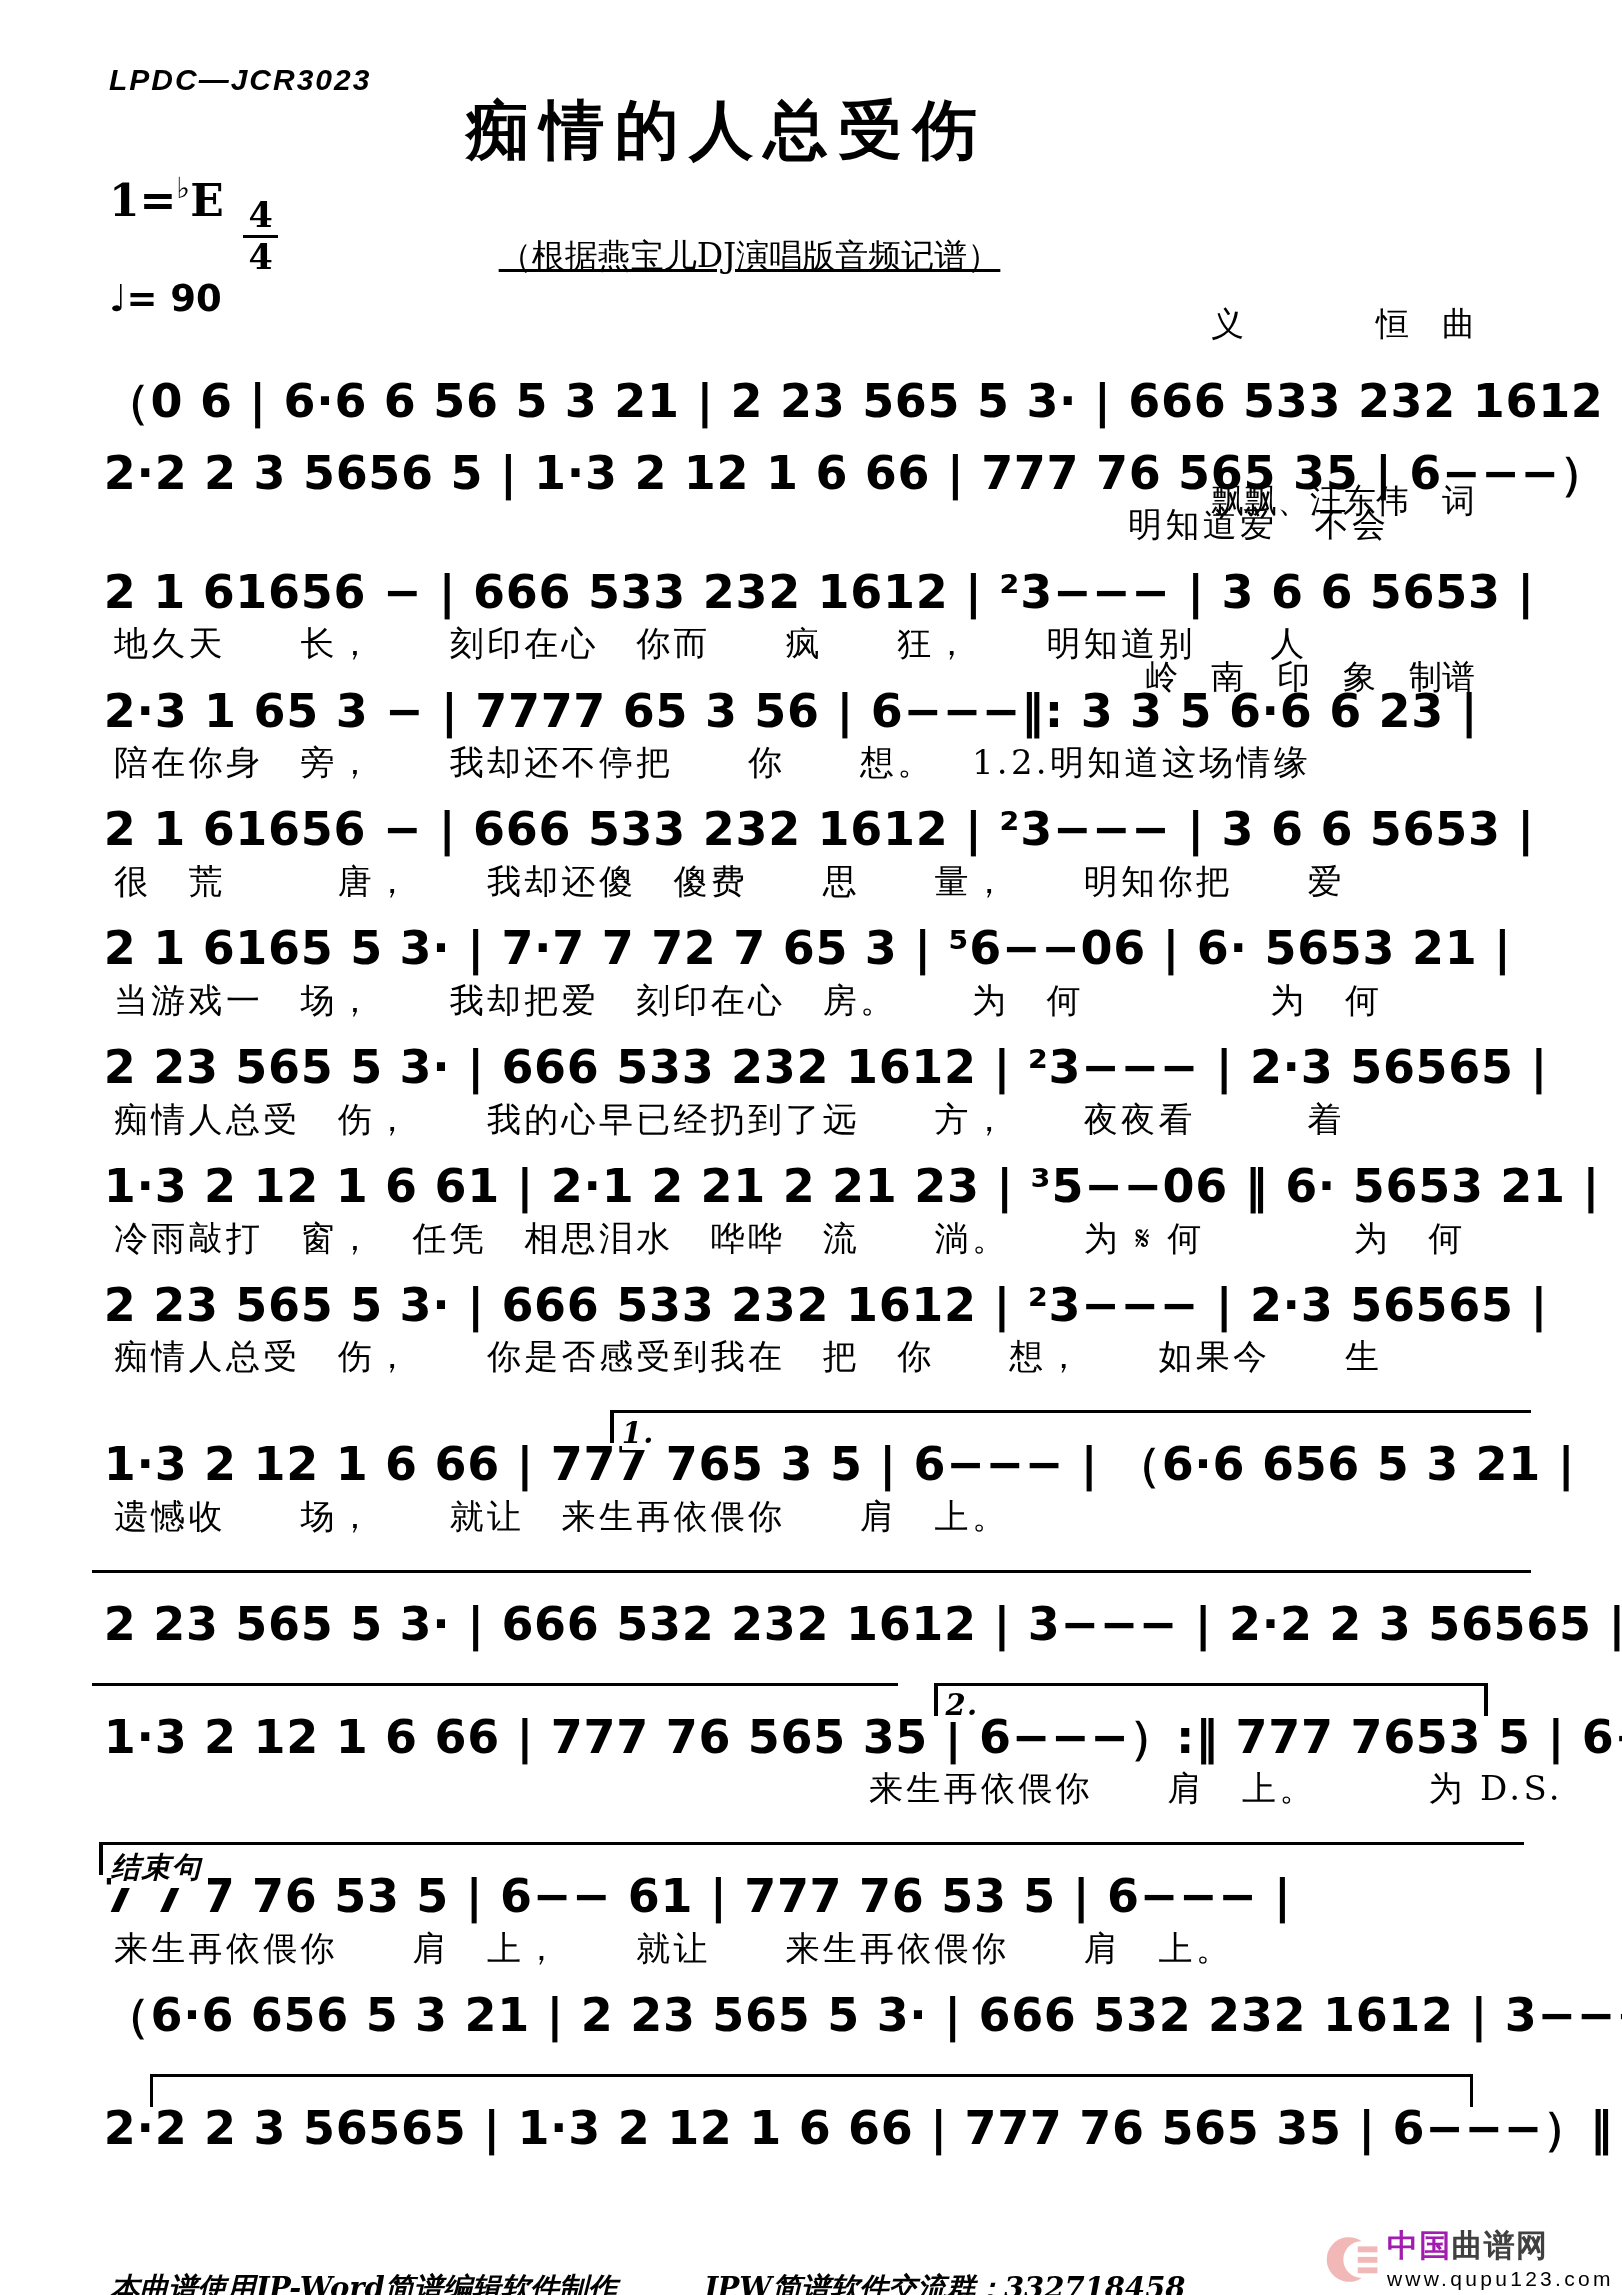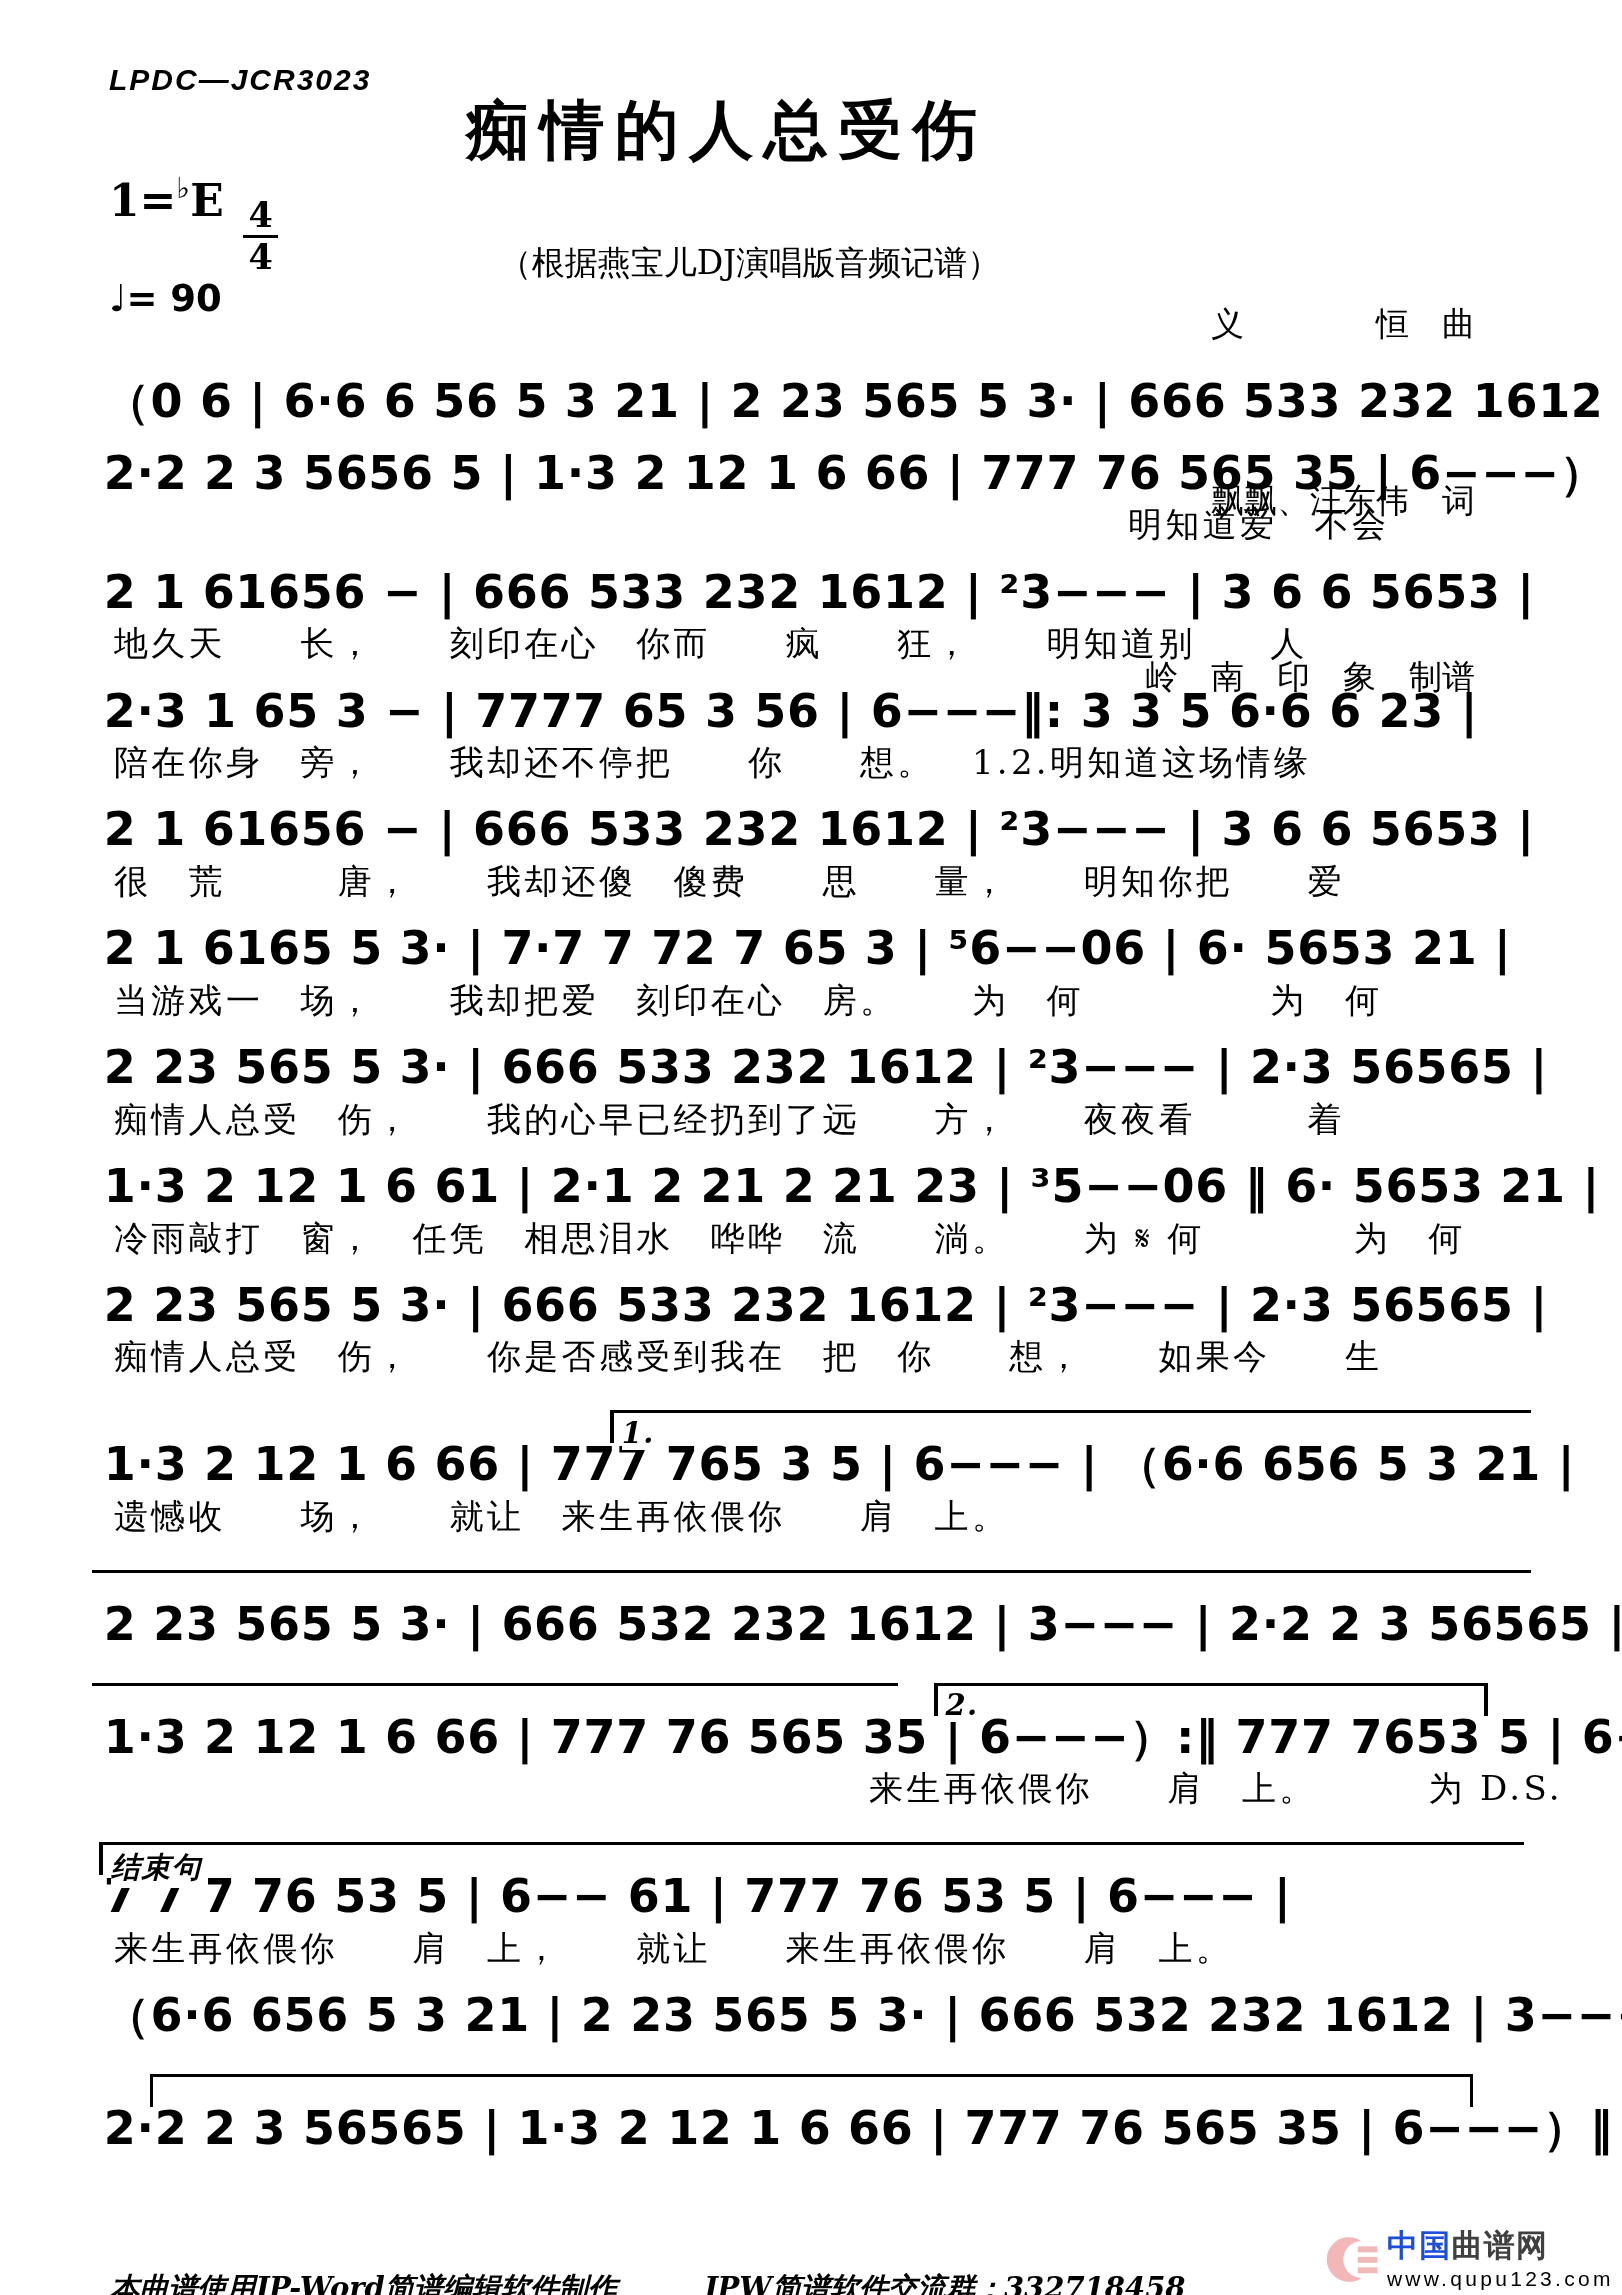--- a/index.html
+++ b/index.html
@@ -13,22 +13,22 @@
            font:italic 700 30px "Liberation Sans",sans-serif;letter-spacing:2px;}
   .title{position:absolute;left:50%;top:71px;transform:translateX(calc(-50% - 101px));
          margin:16px;font:700 64px "DejaVu Serif",serif;letter-spacing:10.5px;white-space:pre;}
   .keysig{position:absolute;left:17px;top:171px;font:700 44px "DejaVu Serif",serif;white-space:nowrap;}
   .keysig .flat{font-size:29px;vertical-align:18.3px;}
   .frac{display:inline-flex;flex-direction:column;align-items:center;vertical-align:-10.5px;
         margin-left:19.6px;font-size:35px;line-height:1.05;font-family:"DejaVu Serif",serif;}
   .frac .num{border-bottom:3.9px solid #000;padding:0 5.2px 1.3px 5.2px;}
   .frac .den{padding:1.3px 5.2px 0 5.2px;}
   .tempo{position:absolute;left:17px;top:277px;font:700 37px "DejaVu Sans",sans-serif;}
-  .subtitle{position:absolute;left:50%;top:241px;transform:translateX(calc(-50% - 62px));
-            font:400 33px "DejaVu Serif",serif;white-space:pre;}
+  .subtitle{position:absolute;left:50%;top:234px;transform:translateX(calc(-50% - 62px));
+            font:400 33px "DejaVu Serif",serif;white-space:pre;text-decoration:underline;}
   .credits{position:absolute;right:56px;top:178px;text-align:right;
            font:400 33px "DejaVu Serif",serif;line-height:1.78;white-space:pre;}
 
   
   main{padding-top:10.5px;}
   .system{margin-bottom:24px;}
   .notation{font:700 46px "DejaVu Sans","Liberation Sans",sans-serif;
             white-space:pre;padding-left:11.8px;letter-spacing:0.7px;line-height:1.05;}
   .lyric{font:400 34px "DejaVu Serif",serif;white-space:pre;padding-left:22px;
          margin-top:9.2px;letter-spacing:3.3px;line-height:1.1;}
@@ -161,19 +161,19 @@
   </footer>
 
   <div class="watermark">
     <svg width="63" height="63" viewBox="0 0 96 96">
       <path d="M62 20 A34 34 0 1 0 62 76 A26 26 0 1 1 62 20 Z" fill="#f2b8b8"></path>
       <rect x="56" y="28" width="30" height="9" fill="#f2b8b8"></rect>
       <rect x="56" y="44" width="30" height="9" fill="#f2b8b8"></rect>
       <rect x="56" y="60" width="30" height="9" fill="#f2b8b8"></rect>
     </svg>
     <div class="wm-text">
-      <div class="wm-brand"><span id="wm-gray" style="color: #1d4ed8;">中国</span><span id="wm-pink" style="color: #404040;">曲谱网</span></div>
+      <div class="wm-brand"><span id="wm-gray" style="color: #a21caf;">中国</span><span id="wm-pink" style="color: #404040;">曲谱网</span></div>
       <div class="wm-url" id="wm-url" style="color: #000000;">www.qupu123.com</div>
     </div>
   </div>
 
 </div>
 
 
 </body></html>

